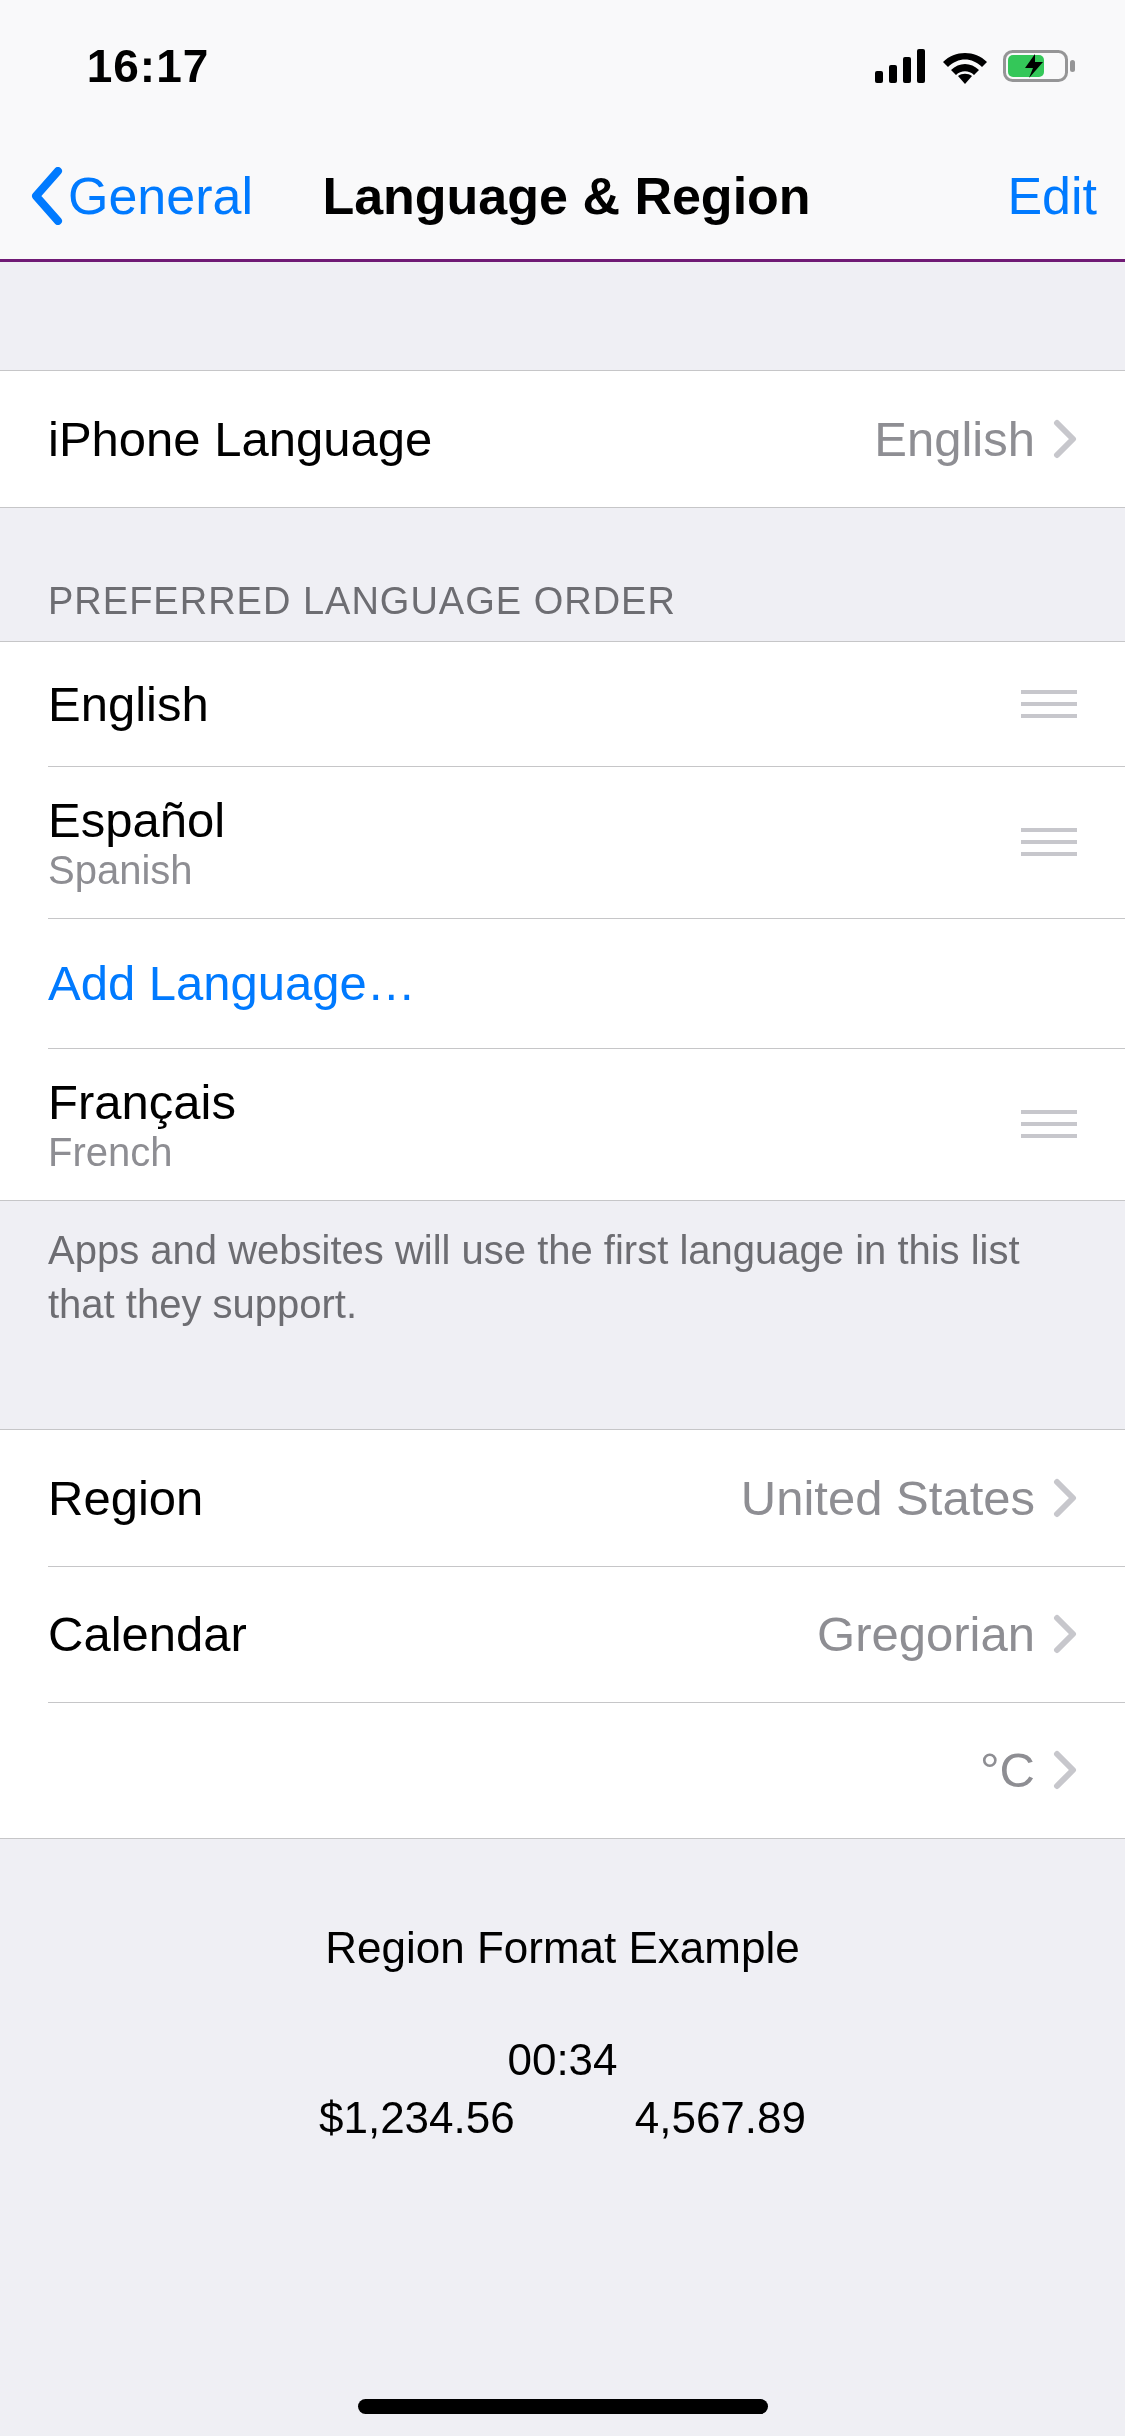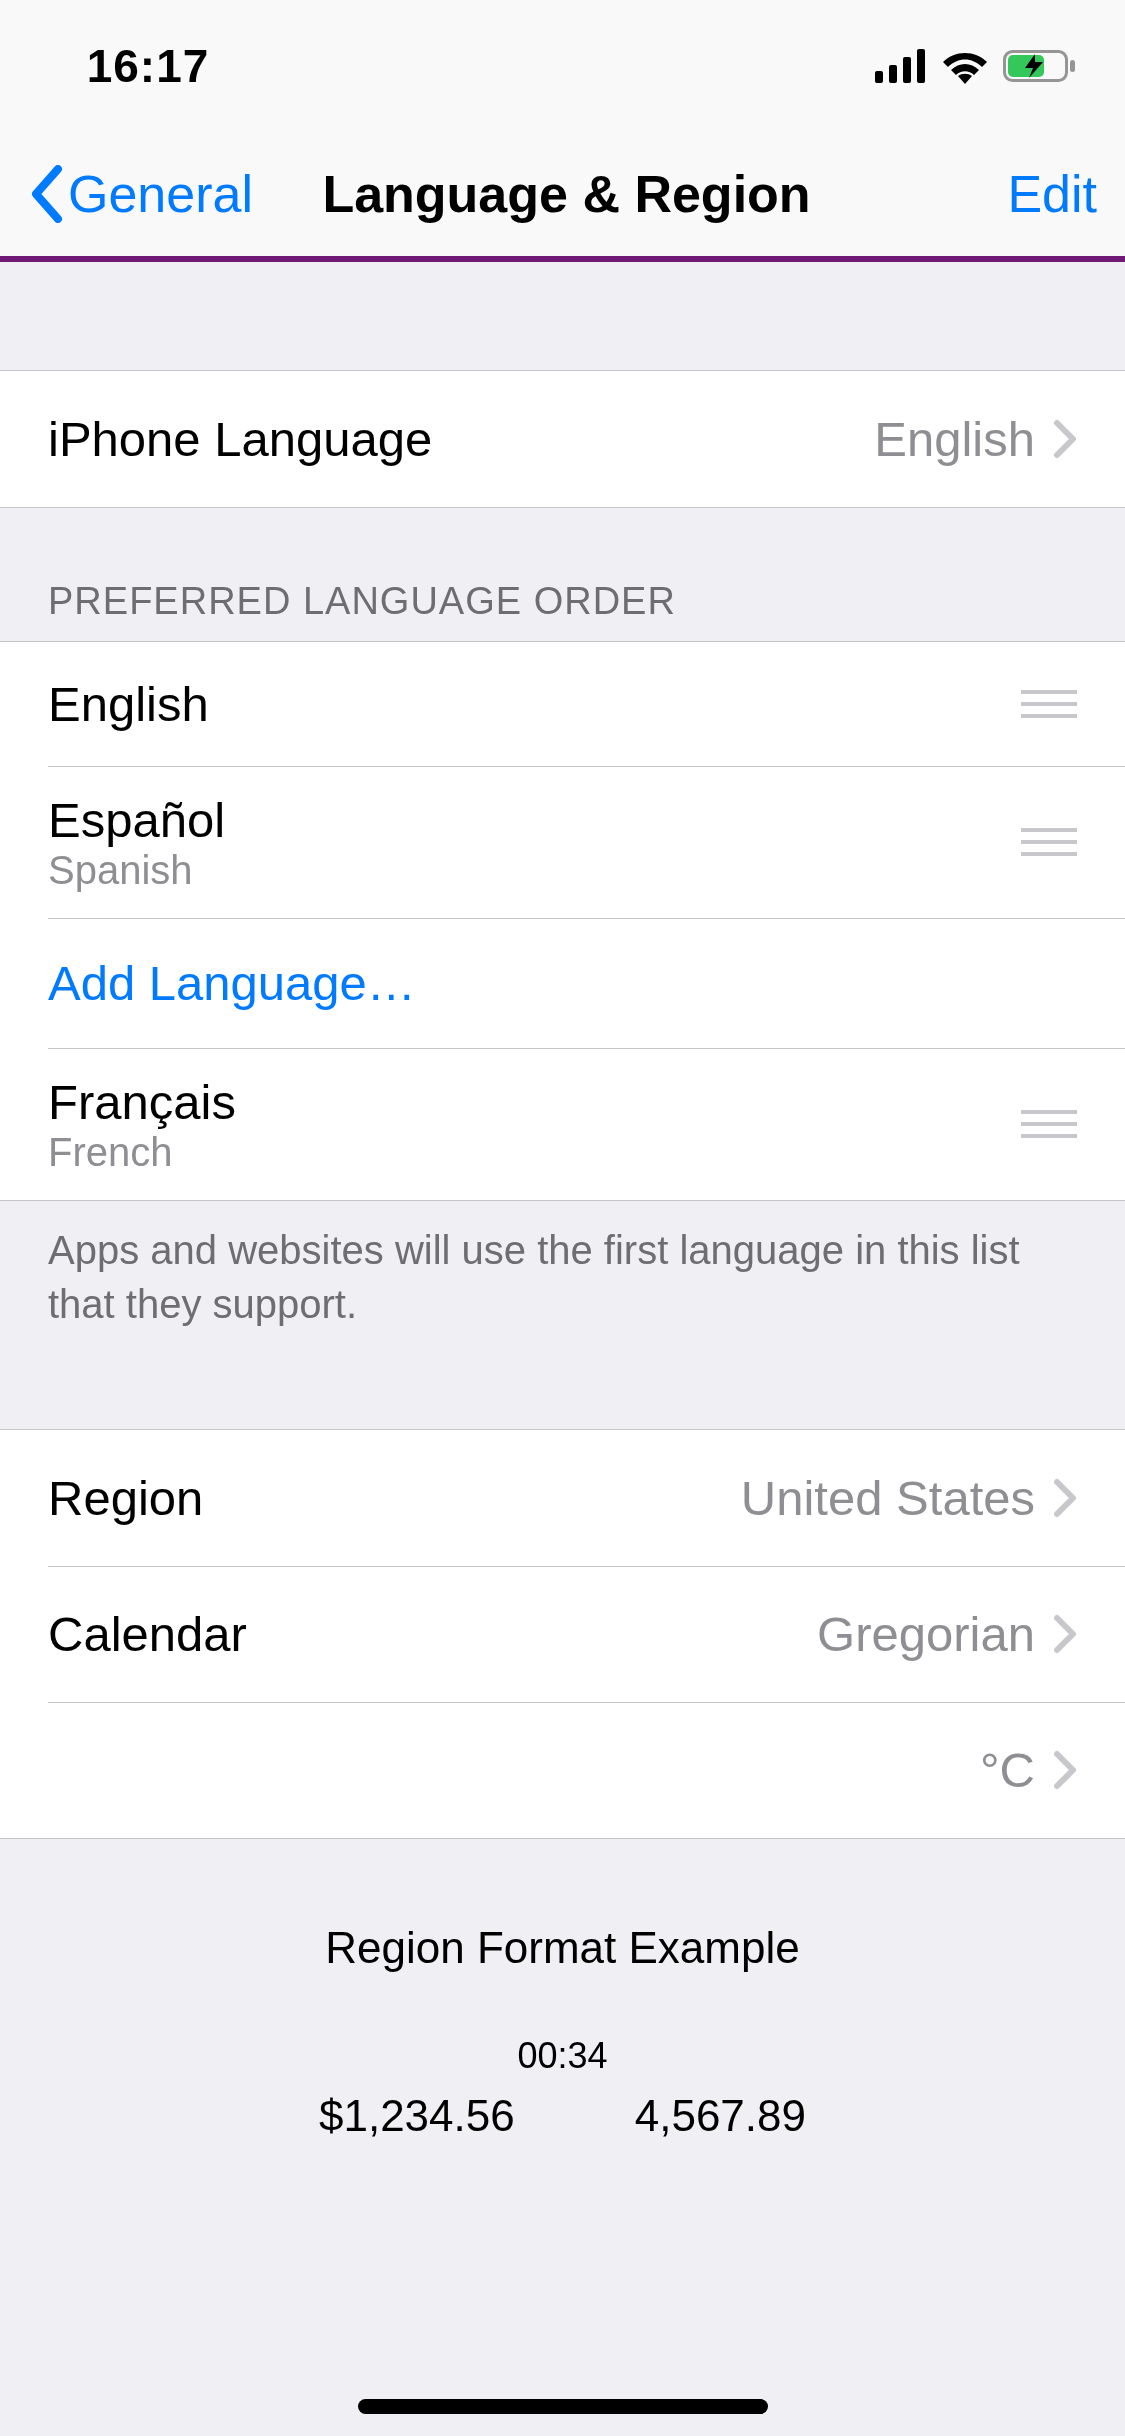--- a/index.html
+++ b/index.html
@@ -5,21 +5,21 @@
     * { margin: 0; padding: 0; box-sizing: border-box; font-family: -apple-system, "Helvetica Neue", Helvetica, Arial, sans-serif; -webkit-font-smoothing: antialiased; }
     html, body { width: 1125px; height: 2436px; background: #efeff4; overflow: hidden; }
 
     
     .status-bar { height: 132px; display: flex; align-items: center; justify-content: space-between; padding: 0 48px; background: #f9f9fa; font-size: 46px; font-weight: 600; color: #000; }
     .status-left  { width: 200px; text-align: center; letter-spacing: 1px; }
     .status-right { width: 280px; display: flex; align-items: center; justify-content: flex-end; gap: 14px; }
     .status-right svg { display: block; }
 
     
-    .nav-bar { height: 130px; background: #f9f9fa; display: flex; align-items: center; justify-content: space-between; padding: 0 28px; border-bottom: 6px solid #701a75; }
+    .nav-bar { height: 130px; background: #f9f9fa; display: flex; align-items: center; justify-content: space-between; padding: 0 28px; border-bottom: 3px solid #701a75; }
     .nav-back { display: flex; align-items: center; gap: 4px; color: #007aff; font-size: 52px; }
     .nav-back svg { display: block; }
     .nav-title { flex: 1; text-align: center; font-size: 52px; font-weight: 600; color: #000; position: absolute; left: 8px; right: 0; pointer-events: none; }
     .nav-edit  { color: #007aff; font-size: 52px; }
     .nav-bar-inner { position: relative; width: 100%; height: 100%; display: flex; align-items: center; justify-content: space-between; }
 
     
     .spacer-lg { height: 108px; }
     .group { background: #fff; border-top: 1px solid #c6c6c8; border-bottom: 1px solid #c6c6c8; }
     .row { height: 136px; display: flex; align-items: center; padding: 0 48px 0 48px; position: relative; }
@@ -34,21 +34,21 @@
     .tall .row-sub   { font-size: 40px; color: #8e8e93; }
     .tall .drag, .row .drag { position: absolute; right: 48px; top: 50%; transform: translateY(-50%); color: #c7c7cc; }
     .drag svg { display:block; }
 
     .header-text { font-size: 38px; color: #6d6d72; letter-spacing: 1px; padding: 72px 48px 18px; }
     .footer-text { font-size: 40px; color: #6d6d72; padding: 22px 48px 0; line-height: 1.35; }
     .link { color: #007aff; font-size: 49px; }
 
     .example { text-align: center; padding: 84px 0 0; color: #000; }
     .example-title { font-size: 44px; margin-bottom: 62px; }
-    .example-time  { font-size: 36px; margin-bottom: 14px; }
+    .example-time  { font-size: 44px; margin-bottom: 8px; }
     .example-date  { font-size: 44px; margin-bottom: 6px; }
     .example-nums  { font-size: 44px; display: inline-flex; gap: 120px; }
 
     .home-indicator { position: absolute; bottom: 22px; left: 50%; transform: translateX(-50%); width: 410px; height: 15px; background: #000; border-radius: 10px; }
   </style>
 </head>
 <body>
 
 <div class="status-bar">
   <div class="status-left">16:17</div>

